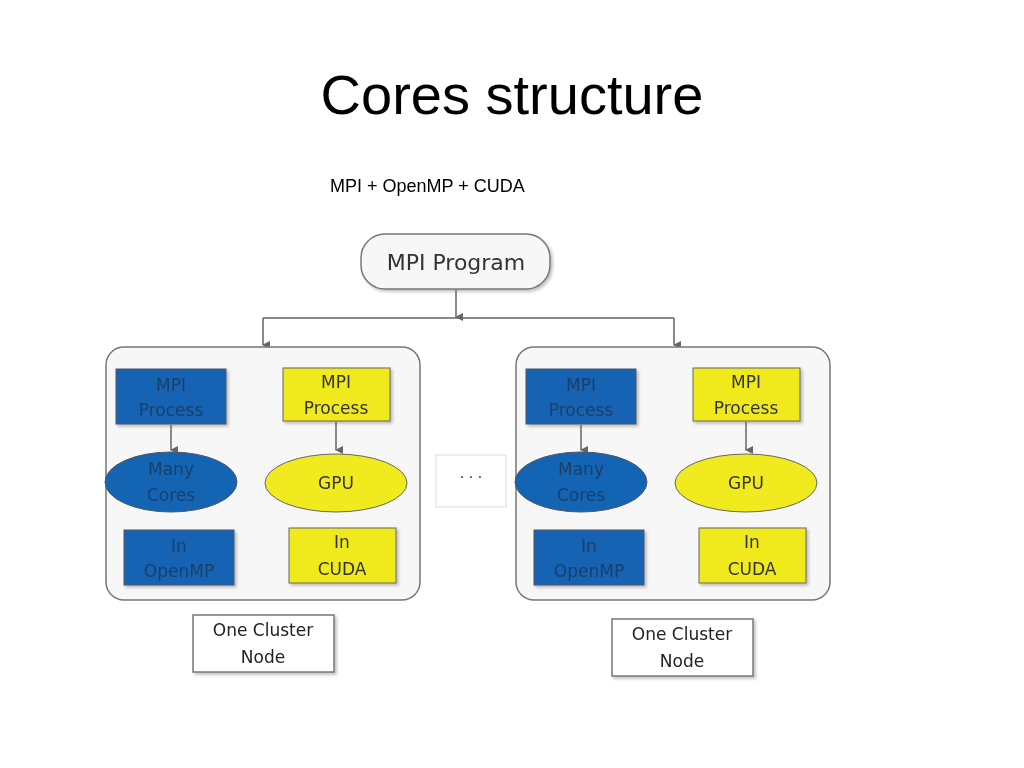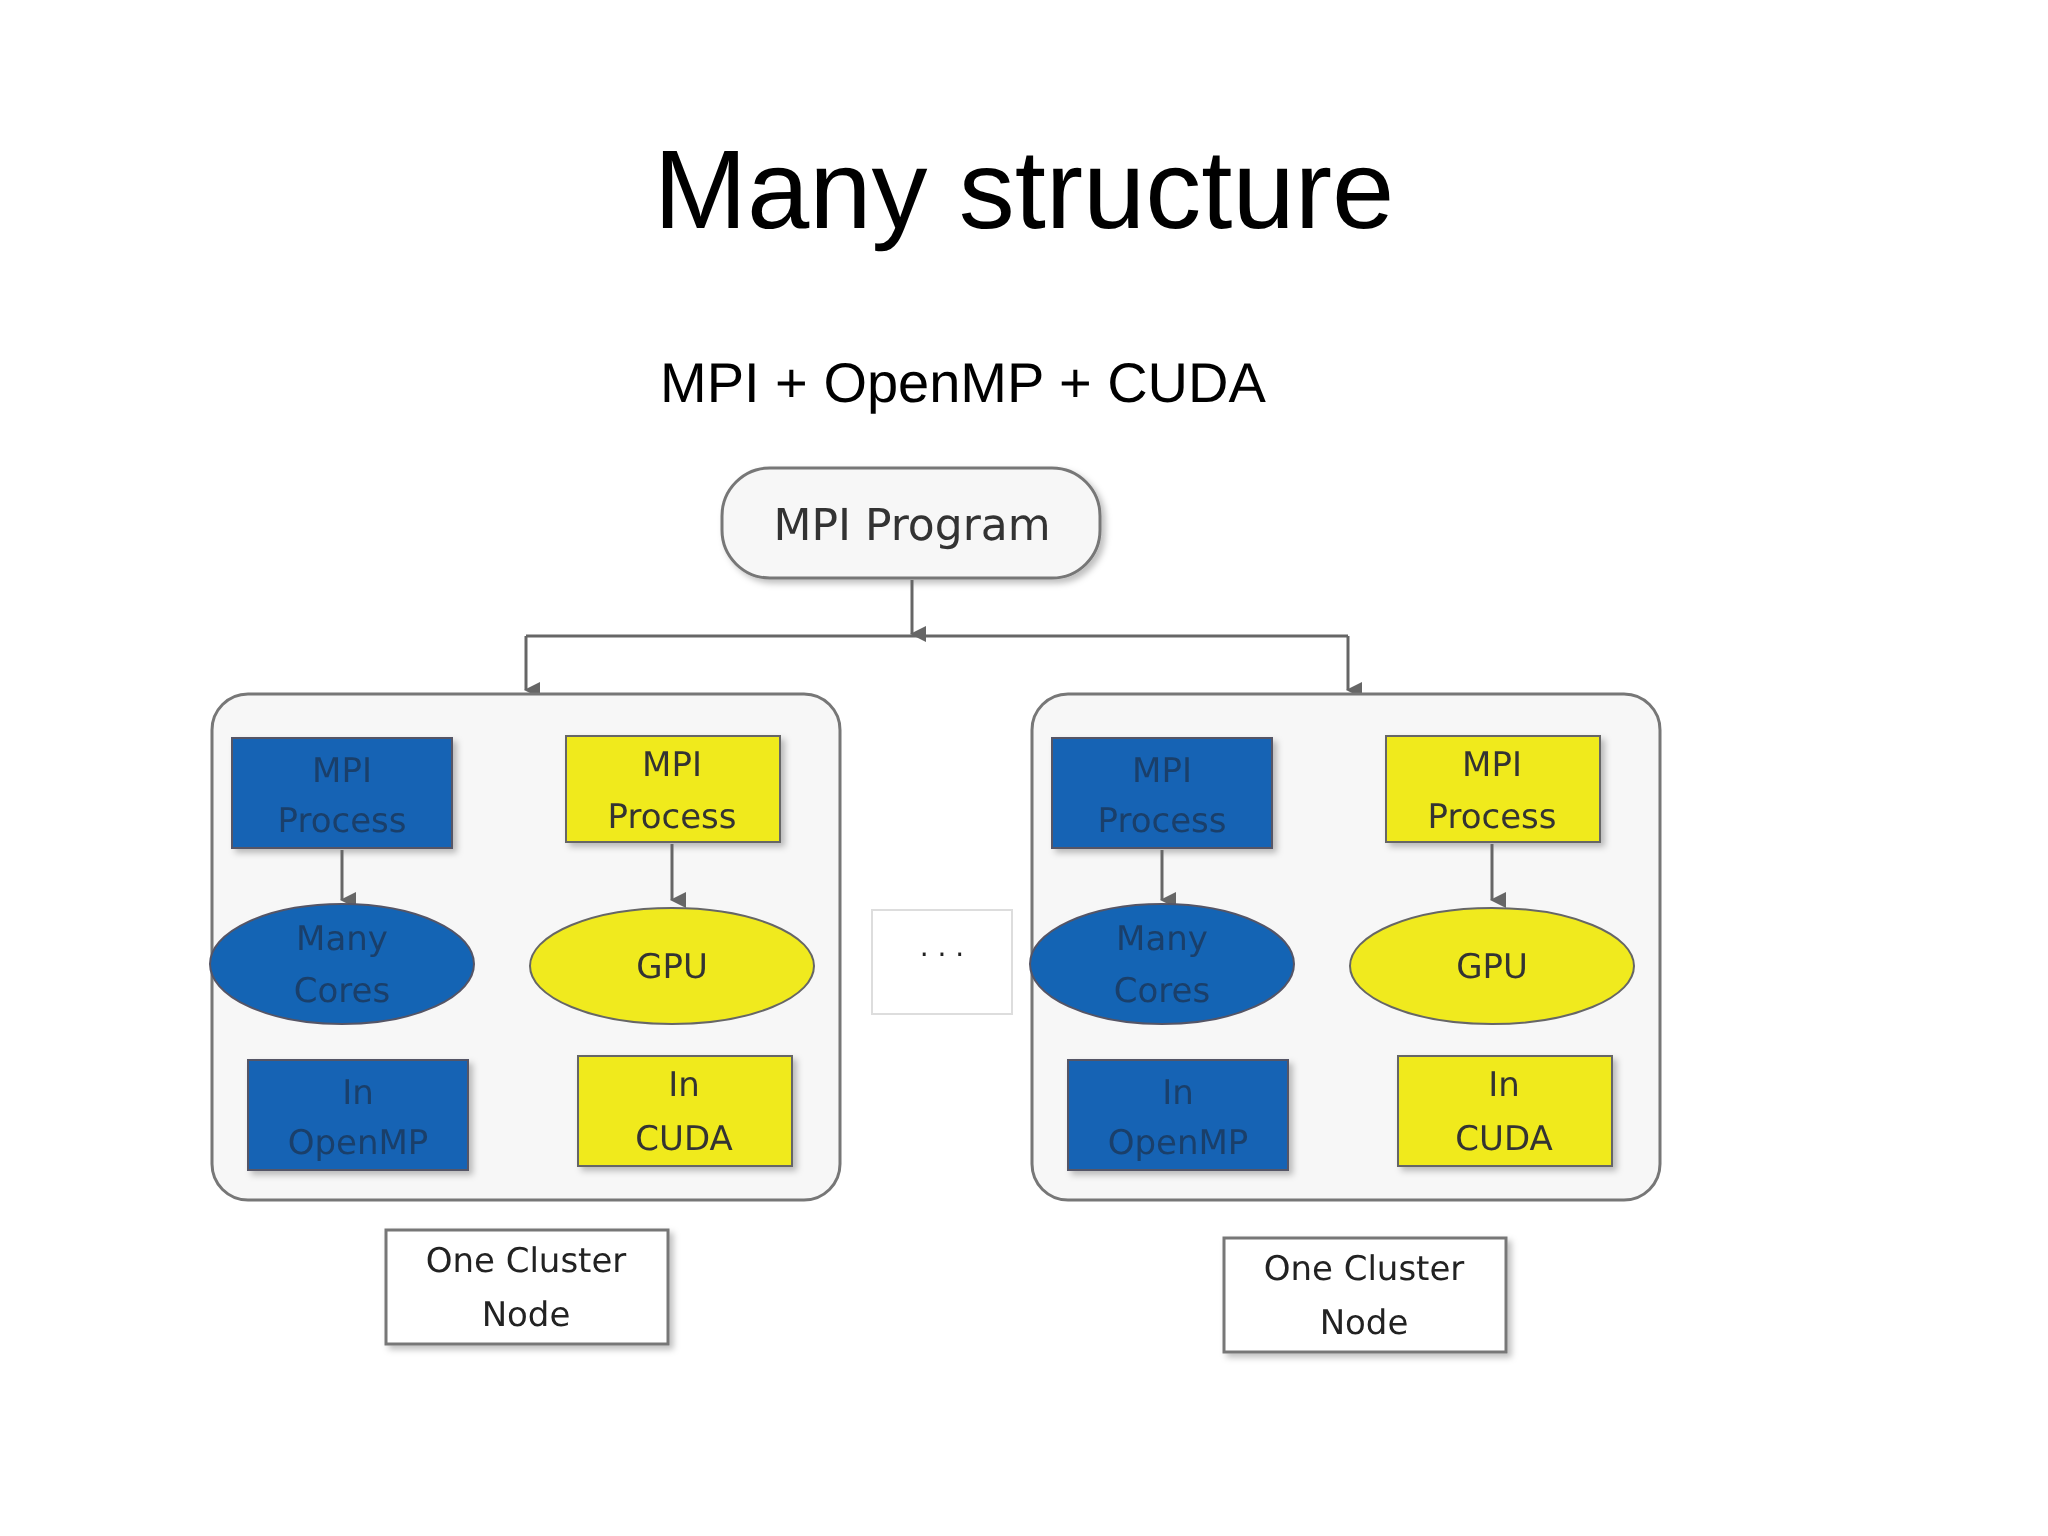--- a/index.html
+++ b/index.html
@@ -1,26 +1,26 @@
 <!DOCTYPE html>
 <html><head>
 <meta charset="utf-8">
 <style>
   html, body { margin:0; padding:0; background:#ffffff; }
   body { width:1024px; height:768px; position:relative; overflow:hidden; font-family:"Liberation Sans", sans-serif; }
   .title { position:absolute; left:0; width:1024px; top:62px; text-align:center; font-size:56px; color:#000; font-family:"Liberation Sans", sans-serif; }
-  .subtitle { position:absolute; left:330px; top:176px; font-size:28px; color:#000; font-family:"Liberation Sans", sans-serif; }
+  .subtitle { position:absolute; left:330px; top:176px; font-size:18px; color:#000; font-family:"Liberation Sans", sans-serif; }
   svg { position:absolute; left:0; top:0; }
   .lbl { font-family:"DejaVu Sans", sans-serif; font-size:17px; text-anchor:middle; }
   .lbl-big { font-family:"DejaVu Sans", sans-serif; font-size:22px; text-anchor:middle; fill:#333; }
 </style>
 </head>
 <body>
 
-<div class="title">Many structure</div>
+<div class="title">Cores structure</div>
 <div class="subtitle">MPI + OpenMP + CUDA</div>
 
 <svg width="1024" height="768" viewBox="0 0 1024 768">
   <defs>
     <marker id="arr" markerWidth="8" markerHeight="8" refX="4" refY="7" orient="auto" markerUnits="userSpaceOnUse">
       <path d="M0,0 L8,0 L4,8 Z" fill="#666"></path>
     </marker>
     <filter id="sh" x="-10%" y="-10%" width="130%" height="140%">
       <feDropShadow dx="2" dy="2" stdDeviation="1.5" flood-color="#000" flood-opacity="0.25"></feDropShadow>
     </filter>

